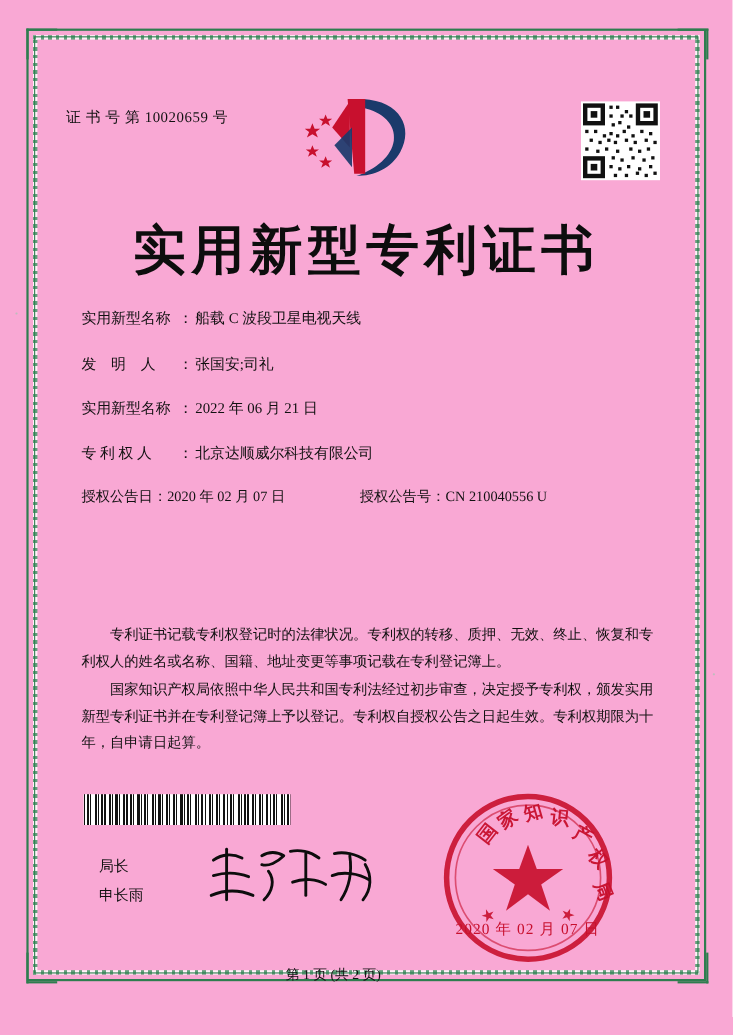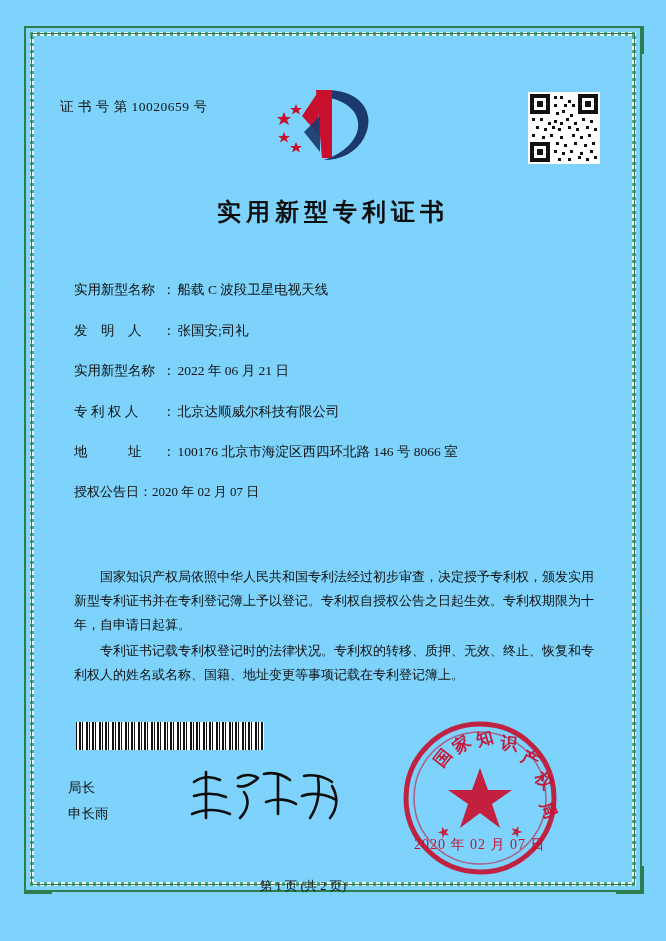--- a/index.html
+++ b/index.html
@@ -13,21 +13,21 @@
     font-family: "Liberation Serif", "DejaVu Serif", serif;
     color: #1a1a1a;
     position: relative;
     overflow: hidden;
   }
   .page {
     position: absolute;
     left: 0; top: 0;
     width: 666px;
     height: 941px;
-    background: #7dd3fc;
+    background: #f9a8d4;
   }
 
   
   .border-outer {
     position: absolute;
     left: 24px; top: 26px;
     width: 618px; height: 866px;
     border: 2px solid #2e7d4f;
     box-sizing: border-box;
   }
@@ -79,21 +79,21 @@
     left: 528px; top: 92px;
     width: 72px; height: 72px;
   }
 
   
   .title {
     position: absolute;
     left: 0; top: 196px;
     width: 666px;
     text-align: center;
-    font-size: 24px;
+    font-size: 48px;
     font-weight: bold;
     letter-spacing: 5px;
     color: #0d0d0d;
     font-family: "DejaVu Serif", "Liberation Serif", serif;
   }
 
   
   .fields {
     position: absolute;
     left: 74px; top: 280px;
@@ -149,21 +149,21 @@
       #111 0px, #111 1px, #fff 1px, #fff 3px,
       #111 3px, #111 5px, #fff 5px, #fff 6px,
       #111 6px, #111 7px, #fff 7px, #fff 10px,
       #111 10px, #111 12px, #fff 12px, #fff 13px
     );
   }
 
   
   .sig-label {
     position: absolute;
-    left: 68px; top: 775px;
+    left: 90px; top: 775px;
     font-size: 13.5px;
     line-height: 1.9;
     color: #111;
     font-family: Liberation Serif, serif;
   }
   .sig-hand {
     position: absolute;
     left: 186px; top: 762px;
     width: 160px; height: 70px;
   }
@@ -317,32 +317,32 @@
     </div>
     <div class="field">
       <span class="lbl">发　明　人</span><span class="sep">：</span><span class="val">张国安;司礼</span>
     </div>
     <div class="field">
       <span class="lbl">实用新型名称</span><span class="sep">：</span><span class="val">2022 年 06 月 21 日</span>
     </div>
     <div class="field">
       <span class="lbl">专 利 权 人</span><span class="sep">：</span><span class="val">北京达顺威尔科技有限公司</span>
     </div>
-    <div class="field">
-      <span class="lbl">地　　　址</span><span class="sep">：</span><span class="val">100176 北京市海淀区西四环北路 146 号 8066 室</span>
-    </div>
 
     <div class="two-col">
       <span>授权公告日</span><span>：</span><span>2020 年 02 月 07 日</span>
+      <span class="right">
+        <span>授权公告号</span><span>：</span><span>CN 210040556 U</span>
+      </span>
     </div>
   </div>
 
   <div class="paras">
+    <p>专利证书记载专利权登记时的法律状况。专利权的转移、质押、无效、终止、恢复和专利权人的姓名或名称、国籍、地址变更等事项记载在专利登记簿上。</p>
     <p>国家知识产权局依照中华人民共和国专利法经过初步审查，决定授予专利权，颁发实用新型专利证书并在专利登记簿上予以登记。专利权自授权公告之日起生效。专利权期限为十年，自申请日起算。</p>
-    <p>专利证书记载专利权登记时的法律状况。专利权的转移、质押、无效、终止、恢复和专利权人的姓名或名称、国籍、地址变更等事项记载在专利登记簿上。</p>
   </div>
 
   <div class="barcode"></div>
 
   <div class="sig-label">
     <div>局长</div>
     <div>申长雨</div>
   </div>
   <div class="sig-hand">
     <svg viewBox="0 0 160 70" width="160" height="70">

